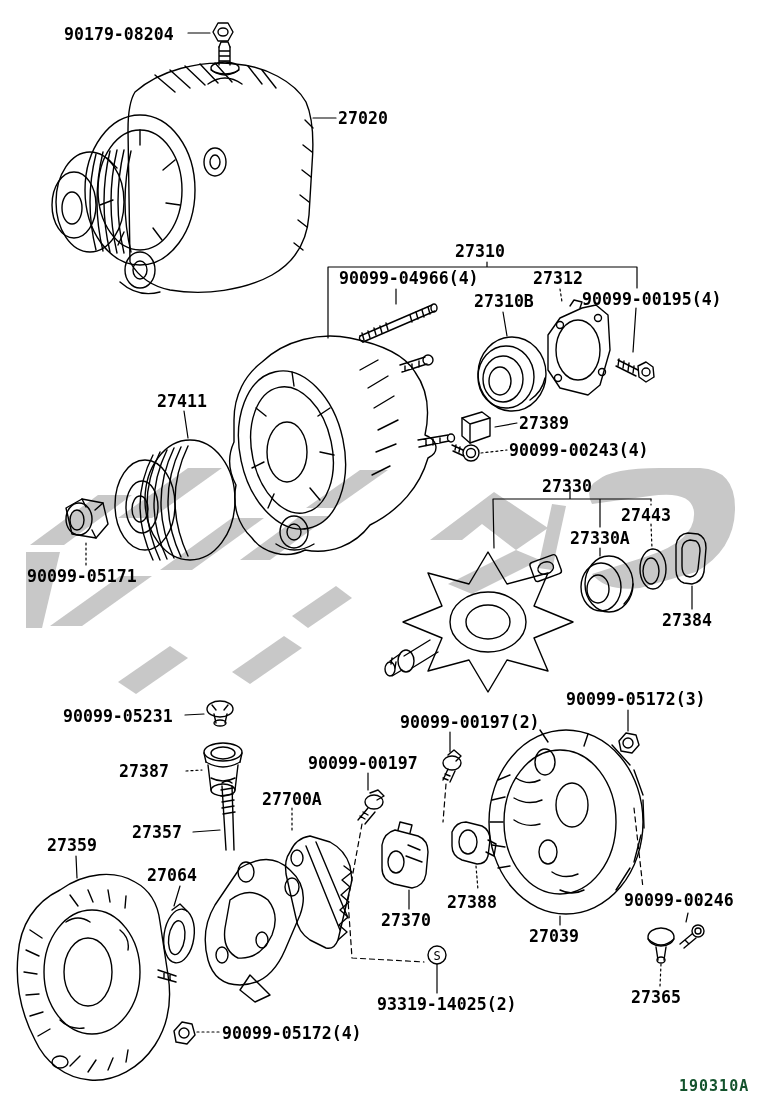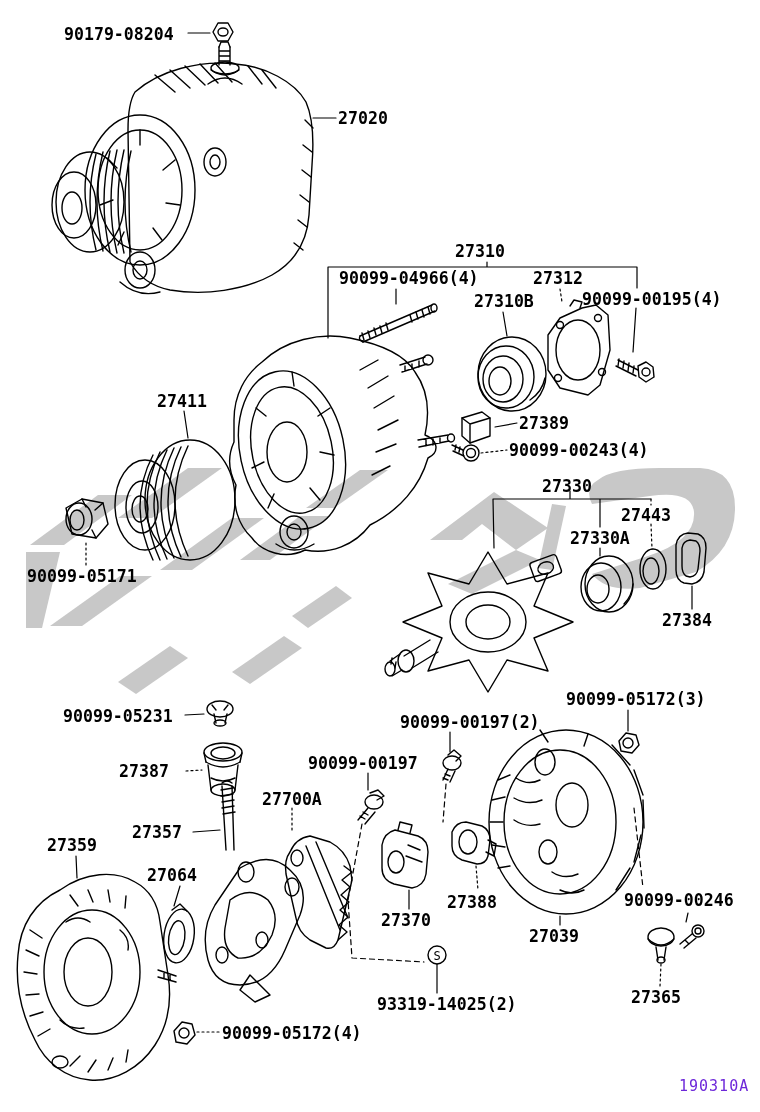--- a/index.html
+++ b/index.html
@@ -2,22 +2,22 @@
 <html><head>
 <meta charset="utf-8">
 <style>
   html,body{margin:0;padding:0;background:#fff;}
   .stage{position:relative;width:760px;height:1112px;background:#ffffff;overflow:hidden;
          font-family:"DejaVu Sans Mono",monospace;}
   .art{position:absolute;left:0;top:0;width:760px;height:1112px;}
   .lbl{position:absolute;font-family:"DejaVu Sans Mono",monospace;font-weight:bold;
        font-size:18px;line-height:18px;letter-spacing:0px;white-space:nowrap;color:#000;
        transform:scaleX(0.92);transform-origin:left top;}
-  .footer-code{position:absolute;font-family:"DejaVu Sans Mono",monospace;font-weight:normal;
-       font-size:15px;color:#6d28d9;letter-spacing:1px;}
+  .footer-code{position:absolute;font-family:"DejaVu Sans Mono",monospace;font-weight:bold;
+       font-size:15px;color:#14532d;letter-spacing:1px;}
 </style>
 </head>
 <body>
 
 <div class="stage">
 
 <svg class="art" viewBox="0 0 760 1112" fill="none" stroke="#000" stroke-width="1.4" stroke-linecap="round" stroke-linejoin="round">
 
   <g fill="#c8c8c8" stroke="none">
     <polygon points="30,545 98,495 132,495 64,545"></polygon>

